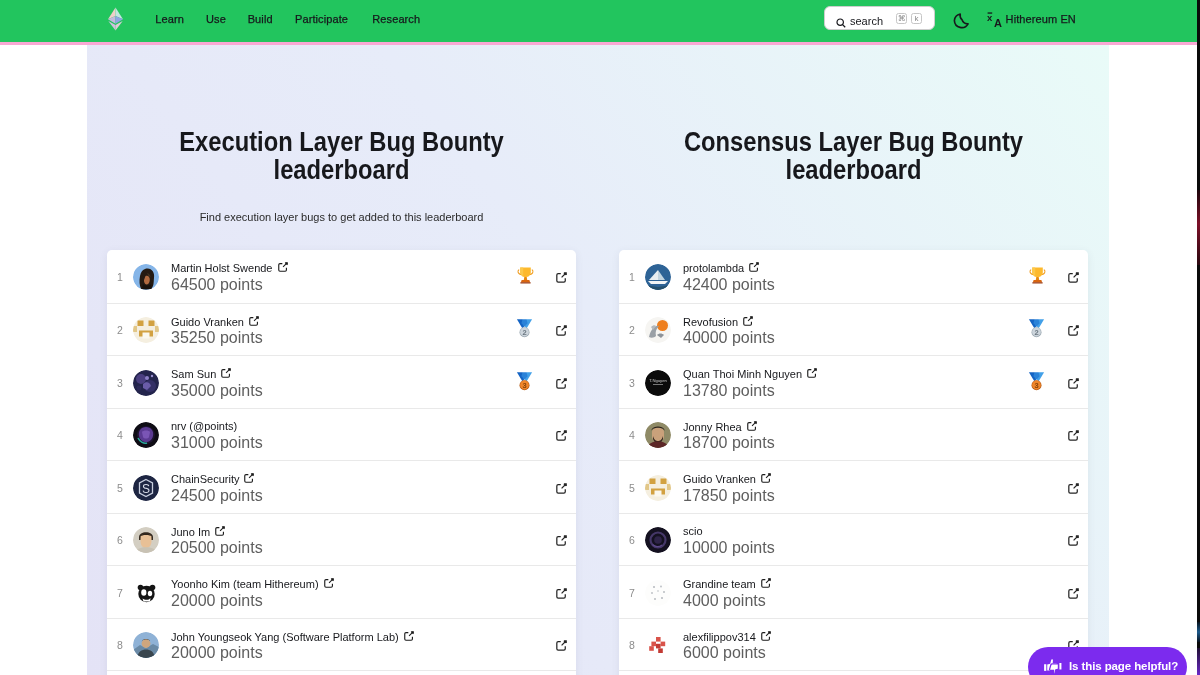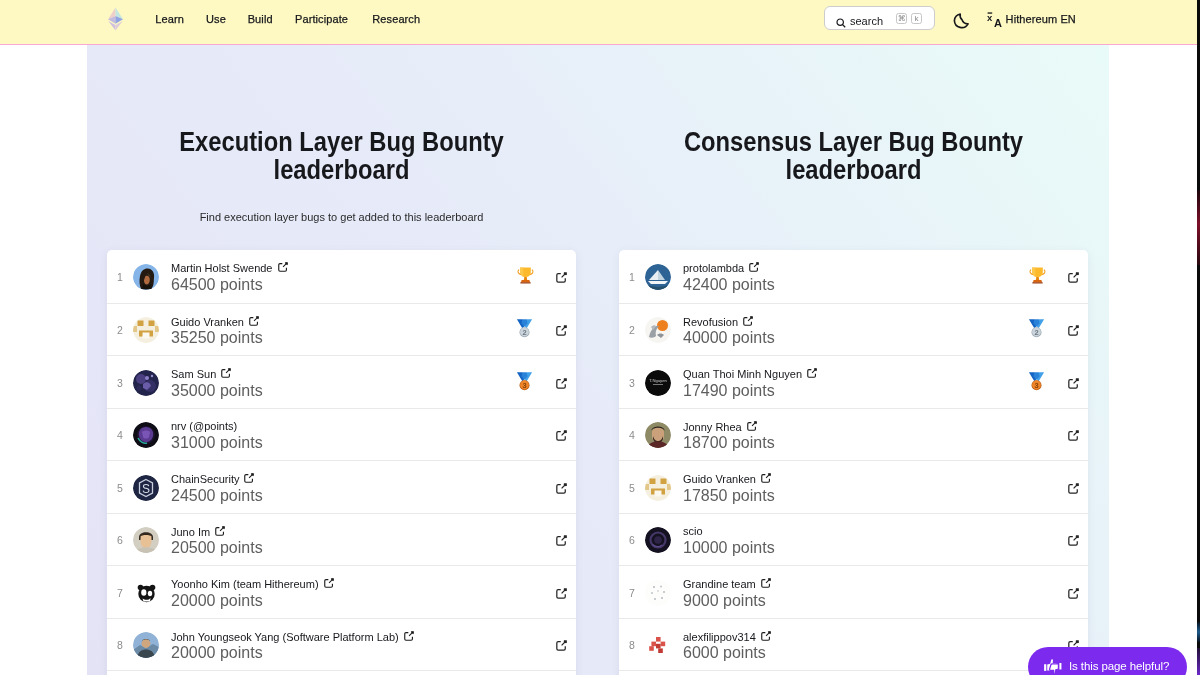--- a/index.html
+++ b/index.html
@@ -1,38 +1,38 @@
 <!DOCTYPE html>
 <html><head><meta charset="utf-8"><style>
 *{margin:0;padding:0;box-sizing:border-box}
 html,body{width:1200px;height:675px;overflow:hidden;background:#fff;font-family:"Liberation Sans",sans-serif}
 #page{position:relative;width:1200px;height:675px}
 .abs{position:absolute}
 
-#nav{position:absolute;left:0;top:0;width:1200px;height:45px;background:#fef9c3;border-bottom:1px solid #f9a8d4}
+#nav{position:absolute;left:0;top:0;width:1200px;height:45px;background:#22c55e;border-bottom:3px solid #f9a8d4}
 .navitem{position:absolute;font-size:11px;line-height:11px;color:#17181c;top:13.9px;letter-spacing:0.1px;-webkit-text-stroke:0.25px #17181c}
 
 #bg{position:absolute;left:87px;top:45px;width:1022px;height:630px;background:linear-gradient(52deg,#e4e3f6 0%,#e7ecf9 52%,#e9fbf8 100%)}
 
 .h1{position:absolute;width:469px;text-align:center;font-weight:bold;font-size:28px;line-height:27.7px;color:#17181c;transform:scaleX(0.848)}
 .sub{position:absolute;width:469px;text-align:center;font-size:11px;line-height:11px;color:#2a2a2a}
 
 .card{position:absolute;top:250px;width:469px;background:#fff;border-radius:5px;box-shadow:0 2px 8px rgba(60,60,90,0.08)}
 .row{position:relative;height:52.5px;border-top:1px solid #e9e9e9}
 .rank{position:absolute;left:0;top:21.6px;width:26px;text-align:center;font-size:10.5px;line-height:11px;color:#8c8c8c}
 .ava{position:absolute;left:26px;top:13.5px;width:26px;height:26px;border-radius:50%;overflow:hidden}
 .ava svg{display:block}
 .txt{position:absolute;left:64px;top:0}
 .nm{position:absolute;left:0;top:12.0px;font-size:11px;line-height:11px;font-weight:normal;color:#17181c;white-space:nowrap}
 .pt{position:absolute;left:0;top:29.7px;font-size:16px;line-height:10px;color:#5e5e5e;white-space:nowrap}
 .medal{position:absolute;left:409px;top:15.5px}
 .golink{position:absolute;left:448.5px;top:18.5px}
 
 #fb{position:absolute;left:1028px;top:646.6px;width:159px;height:40px;border-radius:20px;background:#7c2bee;display:flex;align-items:center;padding-left:14px}
-#fb .t{color:#fff;font-weight:normal;font-size:11.5px;letter-spacing:-0.1px;margin-left:6px;margin-top:-1px}
+#fb .t{color:#fff;font-weight:bold;font-size:11.5px;letter-spacing:-0.1px;margin-left:6px;margin-top:-1px}
 
 #edge{position:absolute;right:0;top:0;width:3px;height:675px;background:#0a0a0a}
 #edge .red{position:absolute;left:0;top:190px;width:3px;height:75px;background:linear-gradient(#1c060c,#7d1028 45%,#2a0810)}
 #edge .blu{position:absolute;left:0;top:622px;width:3px;height:20px;background:linear-gradient(#08121c,#1d5a8c,#0a1420)}
 #edge .pur{position:absolute;left:0;top:648px;width:3px;height:27px;background:linear-gradient(#201033,#6a28c8)}
 
 #search{position:absolute;left:824px;top:6px;width:111px;height:23.5px;border:1px solid #cdcdcd;border-radius:6px;background:#fff}
 #search .mg{position:absolute;left:11px;top:7px}
 #search .stx{position:absolute;left:25px;top:8.6px;font-size:11px;line-height:11px;color:#17181c}
 .key{position:absolute;top:5.6px;width:11.6px;height:11.8px;border:1px solid #c6c6c6;border-radius:2.5px;color:#8a8a8a;text-align:center}
@@ -485,21 +485,21 @@
             </g>
           </svg>
         </span>
         <div class="txt">
           <div class="nm">Quan Thoi Minh Nguyen<svg class="exl" width="10" height="10" viewBox="0 0 12 12" style="margin-left:5px;vertical-align:0.2px">
               <path d="M8.6 1h2.4v2.4" fill="none" stroke="#1b1b1b" stroke-width="1.6"></path>
               <path d="M10.6 1.4 6.1 5.9" fill="none" stroke="#1b1b1b" stroke-width="1.3"></path>
               <path d="M11 1 8.1 1 11 3.9z" fill="#1b1b1b"></path>
               <path d="M5.2 1.9H2.4A1.5 1.5 0 0 0 .9 3.4v6.2a1.5 1.5 0 0 0 1.5 1.5h6.2a1.5 1.5 0 0 0 1.5-1.5V6.8" fill="none" stroke="#1b1b1b" stroke-width="1.35"></path>
             </svg></div>
-          <div class="pt">17490 points</div>
+          <div class="pt">13780 points</div>
         </div>
         <span class="medal"><svg width="17" height="19" viewBox="0 0 17 19">
 <path d="M0.9 0.3 H6.5 L9.9 6.1 6.3 9.3 Z" fill="#1464c4"></path>
 <path d="M16.1 0.3 H10.5 L7.1 6.1 10.7 9.3 Z" fill="#42a0e8"></path>
 <path d="M6.5 0.3 L10.5 0.3 L11.6 4.3 8.5 7.4 5.4 4.3 Z" fill="#2a82d8"></path>
 <circle cx="8.5" cy="13.3" r="5.0" fill="#b55a14"></circle>
 <circle cx="8.5" cy="13.0" r="4.4" fill="#f0862a"></circle>
 <text x="8.5" y="15.8" font-family="Liberation Sans" font-size="7.5" font-weight="bold" fill="#8a4408" text-anchor="middle">3</text>
 </svg></span>
         <span class="golink"><svg width="11" height="11" viewBox="0 0 12 12">
@@ -632,21 +632,21 @@
             </g>
           </svg>
         </span>
         <div class="txt">
           <div class="nm">Grandine team<svg class="exl" width="10" height="10" viewBox="0 0 12 12" style="margin-left:5px;vertical-align:0.2px">
               <path d="M8.6 1h2.4v2.4" fill="none" stroke="#1b1b1b" stroke-width="1.6"></path>
               <path d="M10.6 1.4 6.1 5.9" fill="none" stroke="#1b1b1b" stroke-width="1.3"></path>
               <path d="M11 1 8.1 1 11 3.9z" fill="#1b1b1b"></path>
               <path d="M5.2 1.9H2.4A1.5 1.5 0 0 0 .9 3.4v6.2a1.5 1.5 0 0 0 1.5 1.5h6.2a1.5 1.5 0 0 0 1.5-1.5V6.8" fill="none" stroke="#1b1b1b" stroke-width="1.35"></path>
             </svg></div>
-          <div class="pt">9000 points</div>
+          <div class="pt">4000 points</div>
         </div>
         <span class="golink"><svg width="11" height="11" viewBox="0 0 12 12">
             <path d="M8.6 1h2.4v2.4" fill="none" stroke="#242424" stroke-width="1.6"></path>
             <path d="M10.6 1.4 6.1 5.9" fill="none" stroke="#242424" stroke-width="1.3"></path>
             <path d="M11 1 8.1 1 11 3.9z" fill="#242424"></path>
             <path d="M5.2 1.9H2.4A1.5 1.5 0 0 0 .9 3.4v6.2a1.5 1.5 0 0 0 1.5 1.5h6.2a1.5 1.5 0 0 0 1.5-1.5V6.8" fill="none" stroke="#242424" stroke-width="1.35"></path>
           </svg></span>
       </div>
 <div class="row">
         <span class="rank">8</span>

